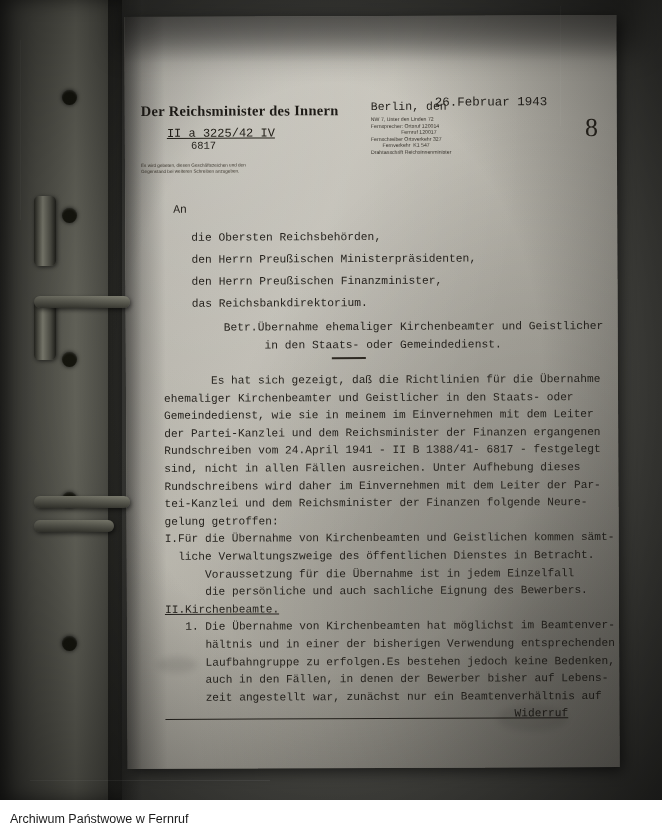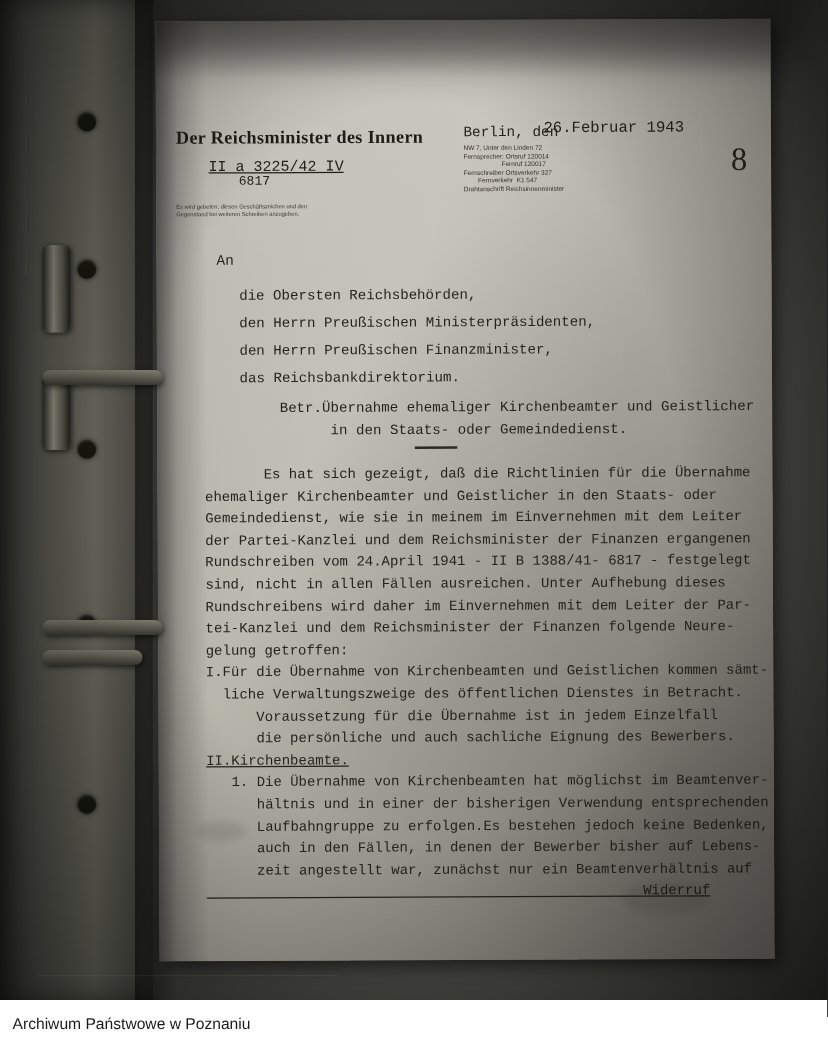--- a/index.html
+++ b/index.html
@@ -300,15 +300,15 @@
     <div class="darkblob" style="left:370px; top:690px; width:70px; height:26px; opacity:.22;"></div>
   </div>
 
   <div class="scratch" style="left:30px; top:780px; width:240px; height:1px; opacity:.35;"></div>
   <div class="scratch" style="left:560px; top:6px; width:1px; height:120px; opacity:.25;"></div>
   <div class="scratch" style="left:20px; top:40px; width:1px; height:180px; opacity:.18;"></div>
 
   <div class="vignette"></div>
 
   <div id="footer">
-    <div id="footer-label">Archiwum Państwowe w Poznaniu</div>
+    <div id="footer-label">Archiwum Państwowe w Fernruf</div>
   </div>
 </div>
 
 </body></html>

